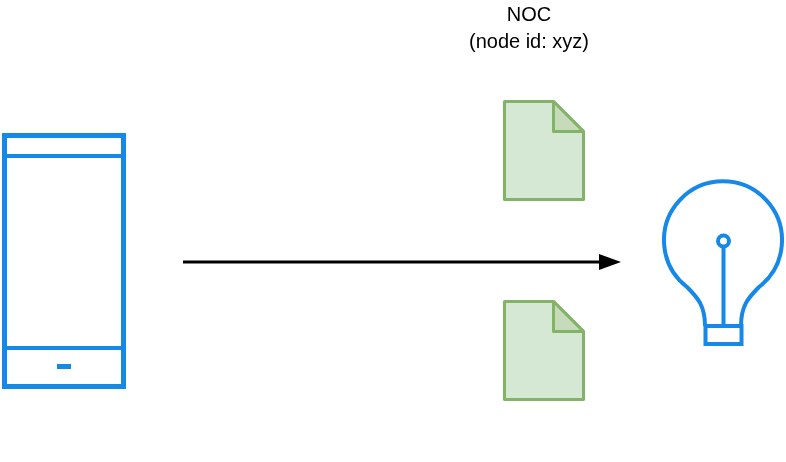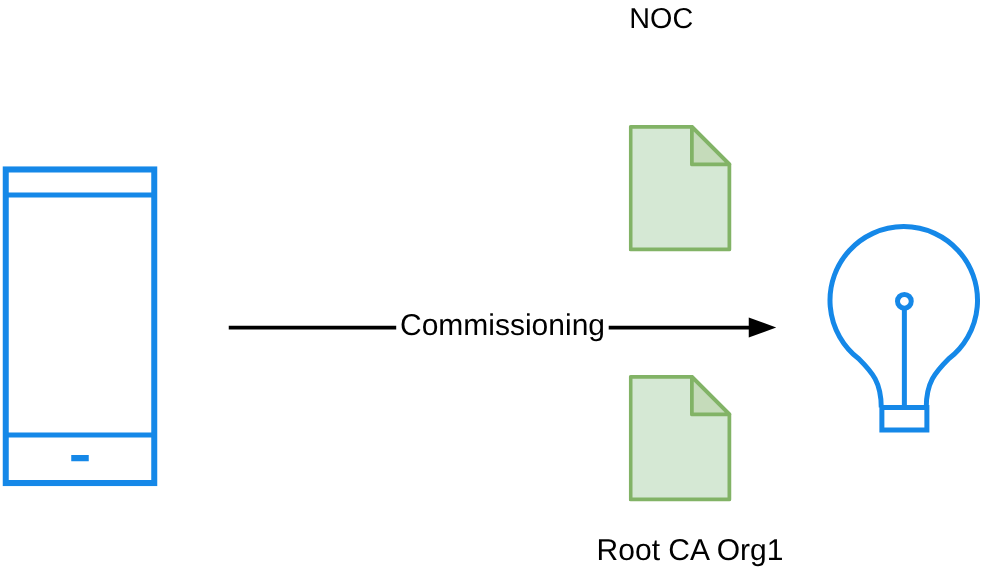--- a/index.html
+++ b/index.html
@@ -14,21 +14,21 @@
     overflow: hidden;
   }
 
   .abs { position: absolute; }
 
   
   .noc-label {
     left: 529px; top: 1px;
     transform: translateX(-50%);
     text-align: center;
-    font-size: 23px;
+    font-size: 20px;
     line-height: 27px;
     white-space: nowrap;
   }
   .arrow-label {
     left: 402px; top: 261px;
     transform: translate(-50%, -50%);
     font-size: 24px;
     background: var(--background, #fff);
     padding: 0 3px;
     white-space: nowrap;
@@ -49,47 +49,46 @@
   .cert-body    { fill: var(--cert_fill, #d5e8d4); stroke: var(--cert_stroke, #82b366); stroke-width: 3; stroke-linejoin: round; }
   .cert-flap    { fill: var(--cert_fold_fill, #c5dbba); stroke: var(--cert_stroke, #82b366); stroke-width: 3; stroke-linejoin: round; }
 </style>
 </head>
 <body>
 
 <div class="canvas">
 
   <div class="abs noc-label">
     <div>NOC</div>
+    <div>(node id: xyz)</div>
   </div>
 
   <svg class="abs" style="left:2px; top:133px;" width="124" height="256" viewBox="0 0 124 256">
     <rect class="blue-stroke-whitefill" x="2.5" y="2.5" width="119" height="251" stroke-width="5"></rect>
     <line class="blue-stroke" x1="2" y1="23" x2="122" y2="23" stroke-width="4"></line>
     <line class="blue-stroke" x1="2" y1="215" x2="122" y2="215" stroke-width="4"></line>
     <rect class="blue-fill" x="55" y="231" width="14" height="5"></rect>
   </svg>
 
   <svg class="abs" style="left:180px; top:248px;" width="450" height="28" viewBox="0 0 450 28">
     <line class="black-stroke" x1="3" y1="14" x2="422" y2="14" stroke-width="3"></line>
     <polygon class="black-fill" points="441,14 419,6 419,22"></polygon>
   </svg>
-  <div class="abs arrow-label">Commissioning</div>
 
   <svg class="abs" style="left:503px; top:100px;" width="83" height="102" viewBox="0 0 83 102">
     <path class="cert-body" d="M 1.5,1.5 H 50.5 L 80.5,31.5 V 99.5 H 1.5 Z"></path>
     <path class="cert-flap" d="M 50.5,1.5 V 31.5 H 80.5 Z"></path>
   </svg>
 
   <svg class="abs" style="left:503px; top:300px;" width="83" height="102" viewBox="0 0 83 102">
     <path class="cert-body" d="M 1.5,1.5 H 50.5 L 80.5,31.5 V 99.5 H 1.5 Z"></path>
     <path class="cert-flap" d="M 50.5,1.5 V 31.5 H 80.5 Z"></path>
   </svg>
 
   <svg class="abs" style="left:660px; top:176px;" width="127" height="172" viewBox="0 0 127 172">
     <path class="blue-stroke-whitefill" stroke-width="4" stroke-linejoin="round" d="M 45,150 C 45,130 38,122 27,111 A 59,59 0 1 1 99,111 C 88,122 81,130 81,150"></path>
     <line class="blue-stroke" x1="63.5" y1="71" x2="63.5" y2="150" stroke-width="4"></line>
     <circle class="blue-stroke-whitefill" cx="63.5" cy="65" r="5.5" stroke-width="4"></circle>
     <rect class="blue-stroke-whitefill" x="45.5" y="150" width="36" height="18" stroke-width="4"></rect>
   </svg>
 
-  <div class="abs rootca-label">Root CA Org1</div>
 
 </div>
 
 </body></html>

